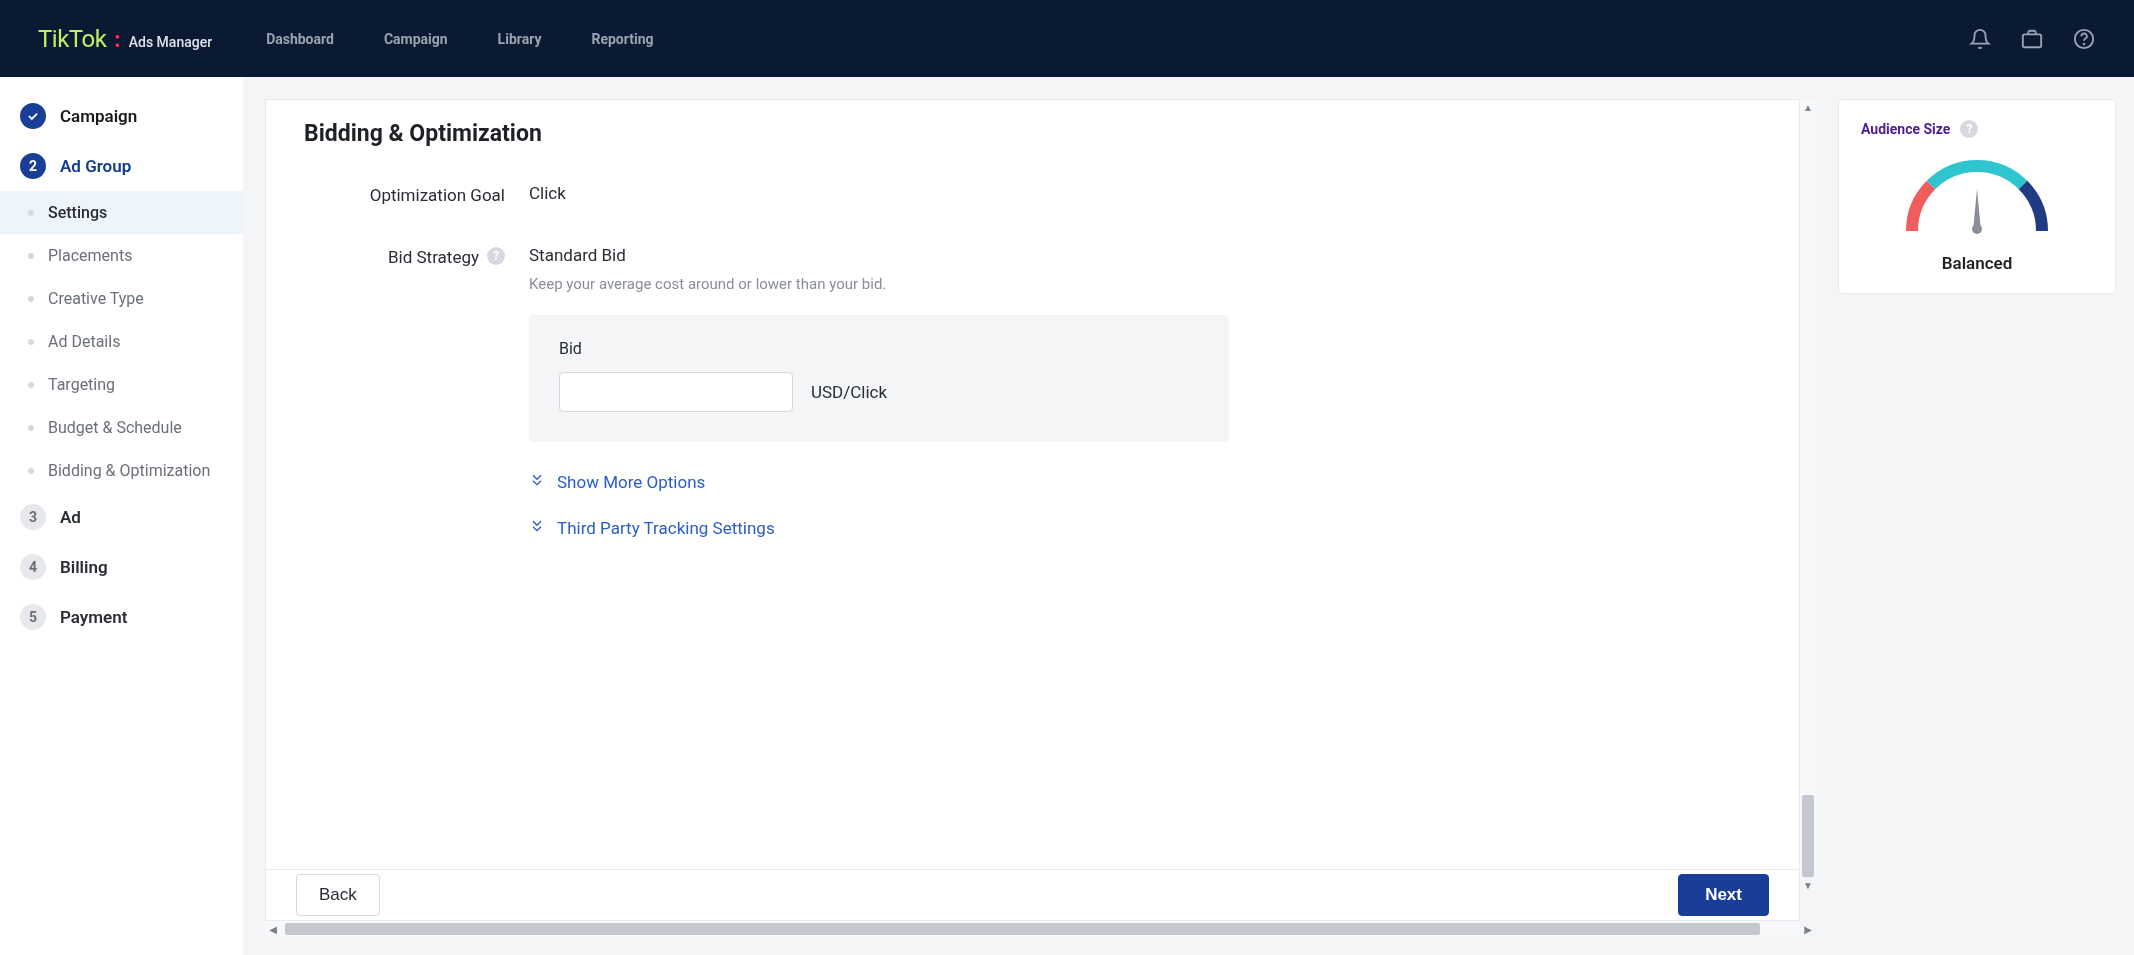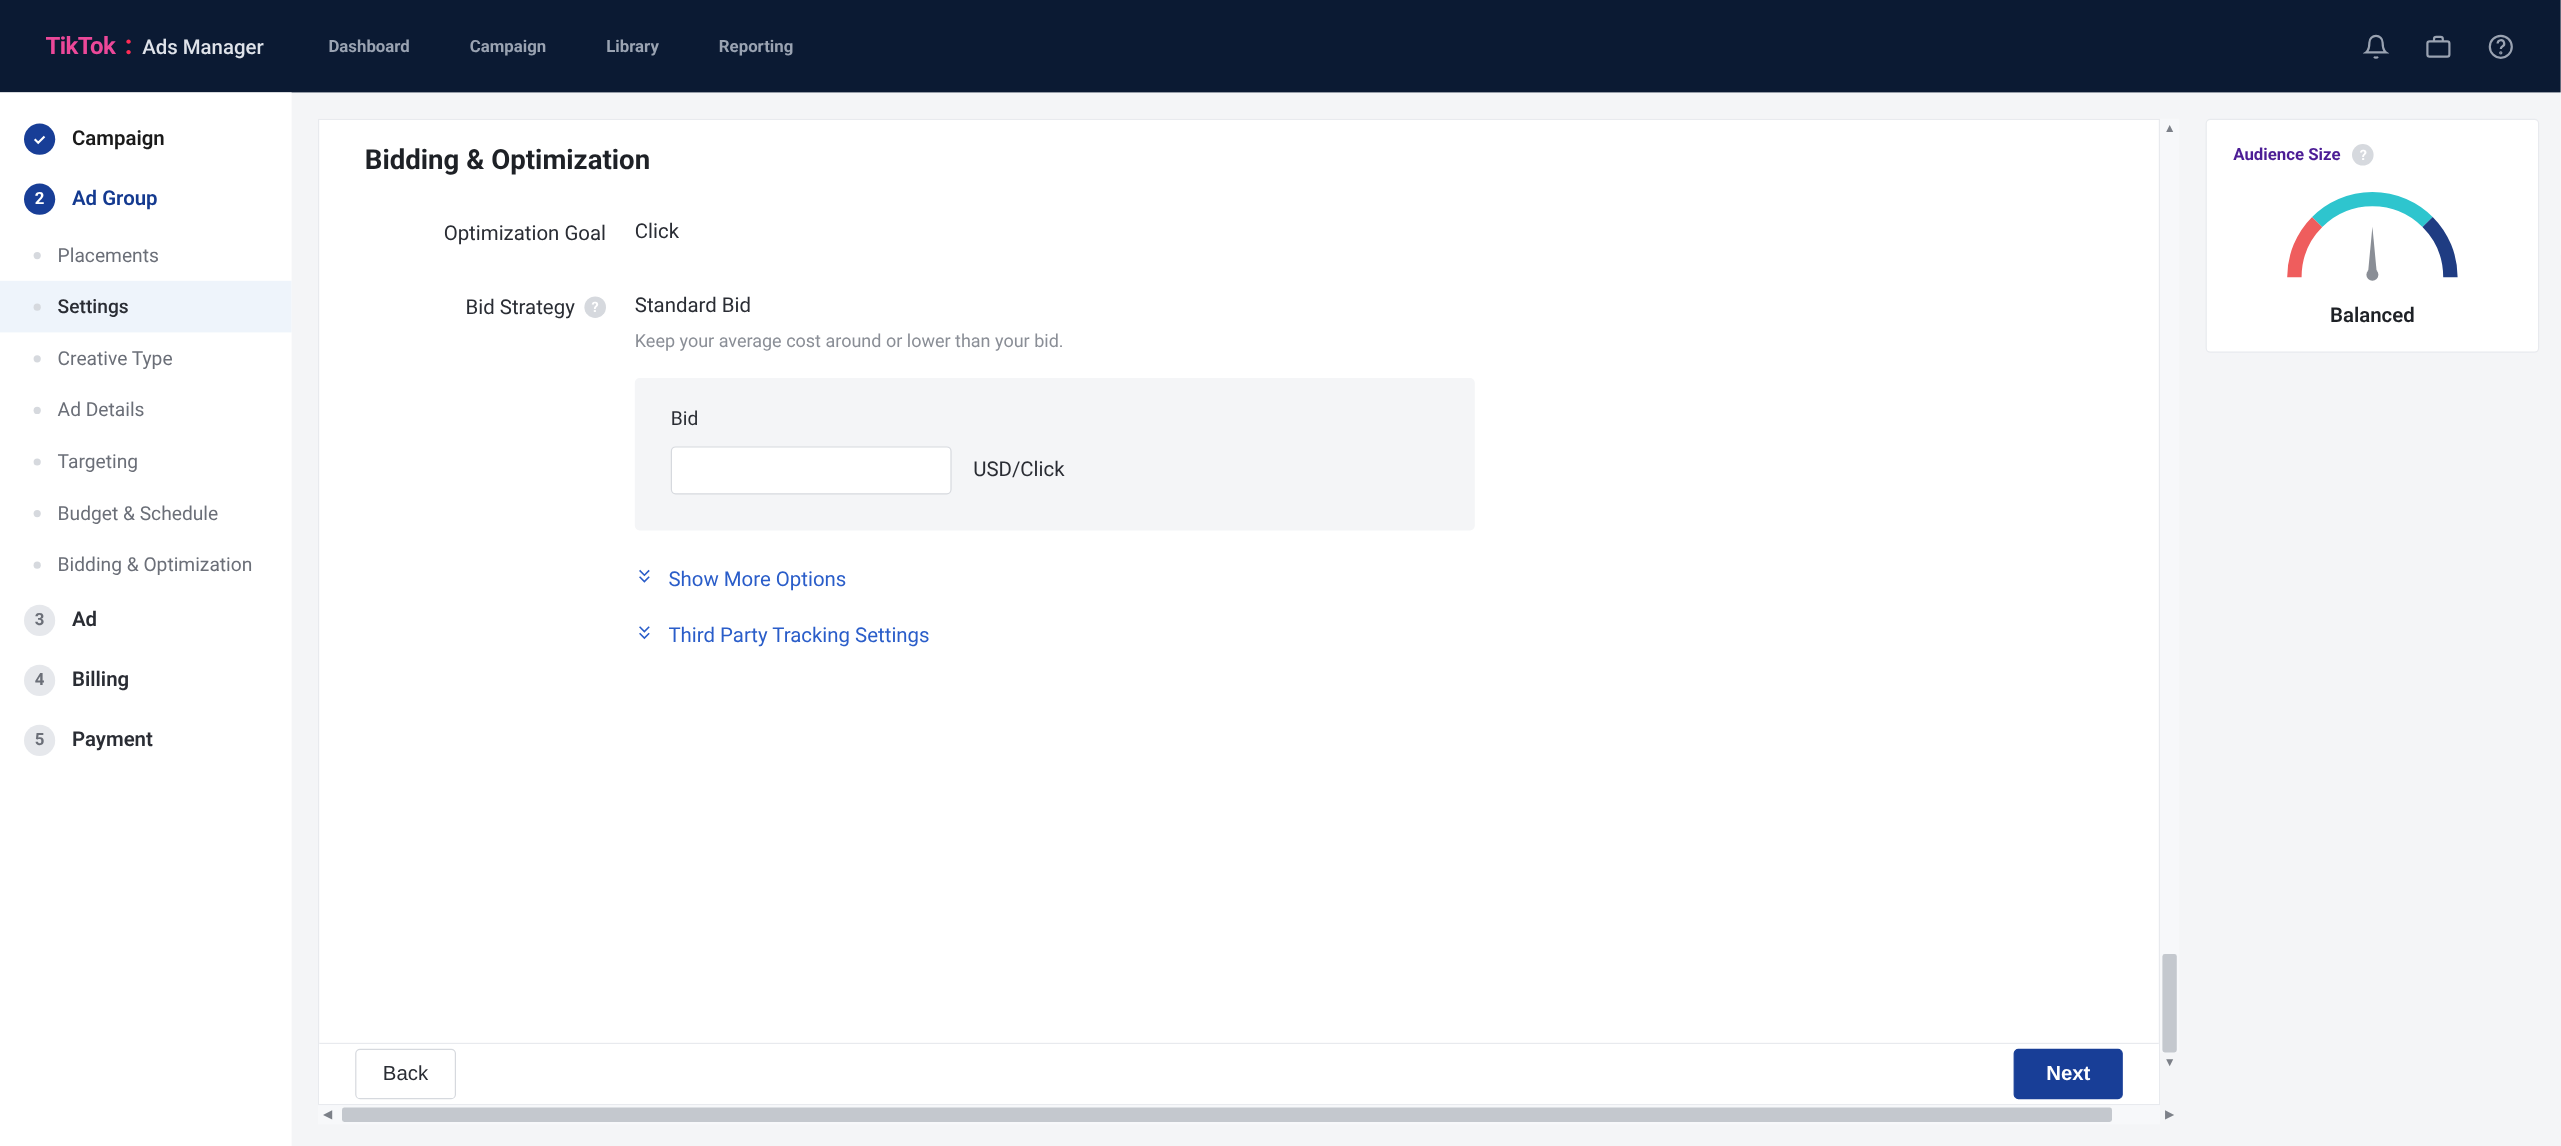--- a/index.html
+++ b/index.html
@@ -1,23 +1,23 @@
 <!DOCTYPE html>
 <html><head>
 <meta charset="utf-8">
 <style>
   * { box-sizing: border-box; margin: 0; padding: 0; }
   body { font-family: -apple-system, BlinkMacSystemFont, "Segoe UI", Roboto, Helvetica, Arial, sans-serif; background: #f4f5f7; color: #1a1a1a; }
   
   
   .header { background: #0b1a33; height: 77px; display: flex; align-items: center; padding: 0 38px 0 38px; }
   .logo { display: flex; align-items: baseline; gap: 8px; }
-  .logo-tiktok { font-weight: 700; font-size: 20px; color: #ec4899; letter-spacing: -0.5px; }
+  .logo-tiktok { font-weight: 400; font-size: 24px; color: #bef264; letter-spacing: -0.5px; }
   .logo-colon { color: #fe2c55; font-weight: 800; font-size: 22px; }
-  .logo-sub { color: #dfe3ea; font-size: 17px; font-weight: 500; }
+  .logo-sub { color: #dfe3ea; font-size: 14px; font-weight: 500; }
   .nav { display: flex; gap: 50px; margin-left: 54px; }
   .nav-item { color: #9aa3b2; font-size: 14px; font-weight: 700; cursor: pointer; }
   .header-right { margin-left: auto; display: flex; gap: 28px; align-items: center; }
   .header-icon { width: 24px; height: 24px; display: flex; align-items: center; justify-content: center; cursor: pointer; }
   .header-icon svg { width: 22px; height: 22px; stroke: #9aa3b2; fill: none; stroke-width: 2; }
 
   
   .content { display: flex; min-height: calc(100vh - 77px); }
   
   
@@ -133,27 +133,27 @@
             <polyline points="5 12 10 17 19 8"></polyline>
           </svg>
       </span>
       <span>Campaign</span>
     </div>
     <div class="side-step active">
       <span class="step-badge current">2</span>
       <span>Ad Group</span>
     </div>
     <div class="side-sublist">
+      <div class="side-sub active">
+          <span class="dot"></span>
+          <span>Settings</span>
+        </div>
       <div class="side-sub">
           <span class="dot"></span>
           <span>Placements</span>
-        </div>
-      <div class="side-sub active">
-          <span class="dot"></span>
-          <span>Settings</span>
         </div>
       <div class="side-sub">
           <span class="dot"></span>
           <span>Creative Type</span>
         </div>
       <div class="side-sub">
           <span class="dot"></span>
           <span>Ad Details</span>
         </div>
       <div class="side-sub">

